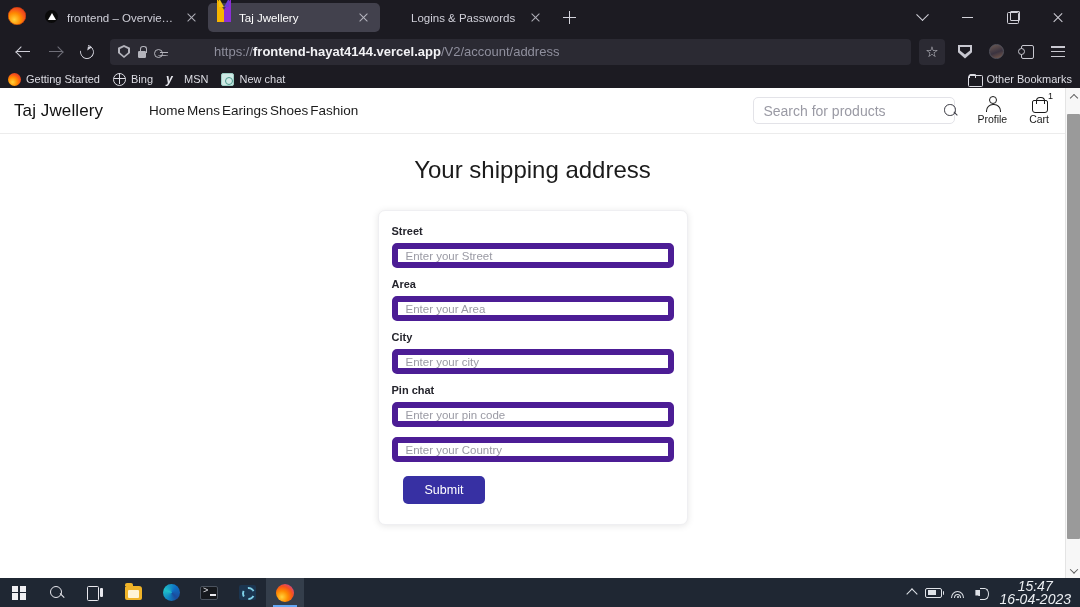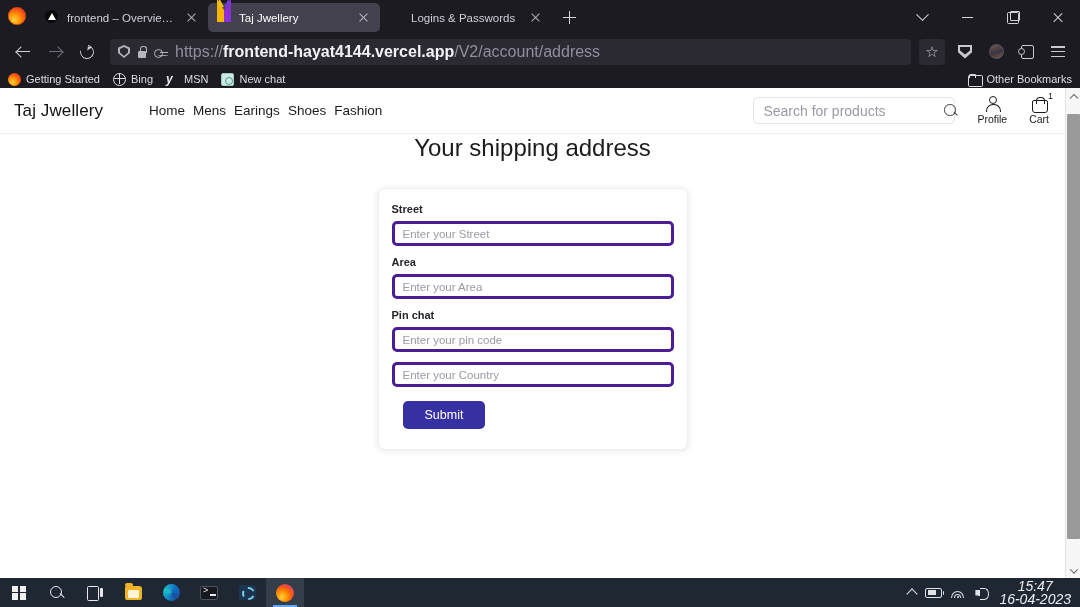--- a/index.html
+++ b/index.html
@@ -68,21 +68,21 @@
     clip-path:polygon(50% 0,100% 22%,100% 62%,50% 100%,0 62%,0 22%); position:relative; }
   .shield:after { content:""; position:absolute; left:2px; top:2px; width:8px; height:9px; background:#2b2a33;
     clip-path:polygon(50% 0,100% 22%,100% 62%,50% 100%,0 62%,0 22%); }
   .lock { width:10px; height:12px; position:relative; }
   .lock:before { content:""; position:absolute; left:1.3px; bottom:0; width:8px; height:6.5px; border-radius:1.2px; background:#c8c8d0; }
   .lock:after { content:""; position:absolute; left:2.8px; top:0; width:5px; height:6px; border:1.3px solid #c8c8d0; border-bottom:none; border-radius:3px 3px 0 0; }
   .key { width:14px; height:12px; position:relative; }
   .key:before { content:""; position:absolute; left:0; top:3px; width:7px; height:7px; border:1.5px solid #c8c8d0; border-radius:50%; }
   .key:after { content:""; position:absolute; left:6px; top:6px; width:8px; height:1.5px; background:#c8c8d0;
     box-shadow:0 3px 0 -0.2px #c8c8d0, -2px 3px 0 -0.2px #c8c8d0; }
-  .url { font-size:16px; color:#8f8f9d; white-space:nowrap; overflow:hidden; }
+  .url { font-size:13px; color:#8f8f9d; white-space:nowrap; overflow:hidden;margin-left:39px; }
   .url .host { color:#f2f2f5; font-weight:bold; }
   .url .dim { color:#8f8f9d; }
   .star { width:26px; height:26px; position:relative; border-radius:4px; background:#2b2a33; display:flex;align-items:center;justify-content:center; }
   .star-g { font-size:15px; color:#c8c8d0; line-height:1; }
 
   .tb-right { display:flex; align-items:center; gap:3px; padding-left:4px; }
   .tbi { width:28px; height:28px; display:flex; align-items:center; justify-content:center; position:relative; border-radius:4px; }
   .pocket { width:14px; height:14px; background:#c8c8d0; clip-path:polygon(0 0,100% 0,100% 55%,50% 100%,0 55%); position:relative; }
   .pocket:after { content:""; position:absolute; left:2px; top:2px; width:10px; height:8px; background:#1c1b22; clip-path:polygon(0 0,100% 0,100% 50%,50% 100%,0 50%); }
   .avatar-ff { width:15px; height:15px; border-radius:50%; background:linear-gradient(160deg,#6d5a52 0%,#3a3340 55%,#7a5a4a 100%); border:1px solid #55545e; }
@@ -109,48 +109,48 @@
   .folder:before { content:""; position:absolute; left:0; top:1.5px; width:13px; height:9.5px; border:1.2px solid #dcdce3; border-radius:1.5px; }
   .folder:after { content:""; position:absolute; left:0.5px; top:0; width:5px; height:3px; border-top:1.2px solid #dcdce3; border-left:1.2px solid #dcdce3; border-right:1.2px solid #dcdce3; border-radius:1.5px 1.5px 0 0; }
 
   
   .viewport { position:absolute; left:0; top:88px; width:1080px; height:490px; background:#ffffff; overflow:hidden; }
   .page { position:absolute; left:0; top:0; width:1065px; height:490px; background:#fff; }
 
   .site-header { height:46px; display:flex; align-items:center; padding:0 16px 0 14px;
     border-bottom:1px solid #ececec; background:#fff; }
   .brand { font-size:17px; color:#111; letter-spacing:.1px; }
-  .nav { display:flex; align-items:center; gap:8px; margin-left:46px; }
+  .nav { display:flex; align-items:center; gap:2px; margin-left:46px; }
   .nav a { font-size:13.5px; color:#1b1b1b; text-decoration:none; }
   .header-right { margin-left:auto; display:flex; align-items:center; gap:22px; }
   .searchbox { width:202px; height:27px; border:1px solid #e3e3e8; border-radius:5px;
     display:flex; align-items:center; padding:0 9px; }
   .searchbox input { border:none; outline:none; flex:1 1 auto; font-size:14px; color:#333; font-family:"Liberation Sans", sans-serif; background:transparent; }
   .searchbox input::placeholder { color:#9a9aa4; }
   .mag { width:13px; height:13px; position:relative; flex:0 0 auto; }
   .mag:before { content:""; position:absolute; left:0; top:0; width:9.5px; height:9.5px; border:1.3px solid #3a3a42; border-radius:50%; }
   .mag:after { content:""; position:absolute; left:8.5px; top:9px; width:5px; height:1.3px; background:#3a3a42; transform:rotate(45deg); }
   .hicon { display:flex; flex-direction:column; align-items:center; gap:2px; position:relative; }
   .hicon .lbl { font-size:10.5px; color:#1b1b1b; }
   .person { width:15px; height:15px; position:relative; }
   .person:before { content:""; position:absolute; left:4.5px; top:0; width:6px; height:6px; border:1.3px solid #1b1b1b; border-radius:50%; }
   .person:after { content:""; position:absolute; left:1px; top:8px; width:13px; height:7px; border:1.3px solid #1b1b1b; border-bottom:none; border-radius:7px 7px 0 0; }
   .bag { width:15px; height:15px; position:relative; }
   .bag:before { content:""; position:absolute; left:0.5px; top:4px; width:14px; height:11px; border:1.3px solid #1b1b1b; border-radius:2px 2px 3px 3px; }
   .bag:after { content:""; position:absolute; left:4px; top:0.5px; width:7px; height:6px; border:1.3px solid #1b1b1b; border-bottom:none; border-radius:4px 4px 0 0; }
   .cart-badge { position:absolute; right:-4px; top:-5px; font-size:9px; color:#111; }
 
-  .page-title { text-align:center; font-size:24px; color:#1b1b1b; font-weight:normal; }
+  .page-title { text-align:center; font-size:24px; color:#1b1b1b; font-weight:normal; margin-top:22px; }
 
   .card { width:310px; margin:26px auto 0; background:#fff; border:1px solid #efeff2;
     border-radius:7px; box-shadow:0 1px 7px rgba(0,0,0,.10); padding:14px 13px 20px; }
   .field { margin-bottom:10px; }
   .field:last-of-type { margin-bottom:14px; }
   .field label { display:block; font-size:11px; font-weight:bold; color:#24242c; margin-bottom:6px; }
-  .field input { width:100%; height:25px; border:3px solid #4c1d95; border-radius:5px;
+  .field input { width:100%; height:25px; border:6px solid #4c1d95; border-radius:5px;
     padding:0 8px; font-size:11.5px; color:#333; outline:none; font-family:"Liberation Sans", sans-serif; background:#fff; }
   .field input::placeholder { color:#9a9aa4; }
   .submit { height:28px; padding:0 22px; background:#3730a3; color:#fff; border:none;
     border-radius:5px; font-size:12.5px; font-family:"Liberation Sans", sans-serif; cursor:pointer; margin-left:11px; }
 
   
   .scrollbar { position:absolute; right:0; top:88px; width:15px; height:490px; background:#f7f7f7; border-left:1px solid #e4e4e4; }
   .sb-arrow { width:15px; height:15px; display:flex; align-items:center; justify-content:center; background:#f7f7f7; }
   .sb-arrow i { width:6px; height:6px; border-right:1.4px solid #5a5a5a; border-bottom:1.4px solid #5a5a5a; }
   .sb-up i { transform:rotate(-135deg) translate(-1.5px,-1.5px); }
@@ -349,20 +349,24 @@
       <div class="card">
         <div class="field">
           <label>Street</label>
           <input type="text" placeholder="Enter your Street" style="">
         </div>
         <div class="field">
           <label>Area</label>
           <input type="text" placeholder="Enter your Area" style="">
         </div>
         <div class="field">
+          <label>City</label>
+          <input type="text" placeholder="Enter your city" style="">
+        </div>
+        <div class="field">
           <label>Pin chat</label>
           <input type="text" placeholder="Enter your pin code" style="">
         </div>
         <div class="field">
           <input type="text" placeholder="Enter your Country" style="">
         </div>
         <button class="submit">Submit</button>
       </div>
 
     </div>

